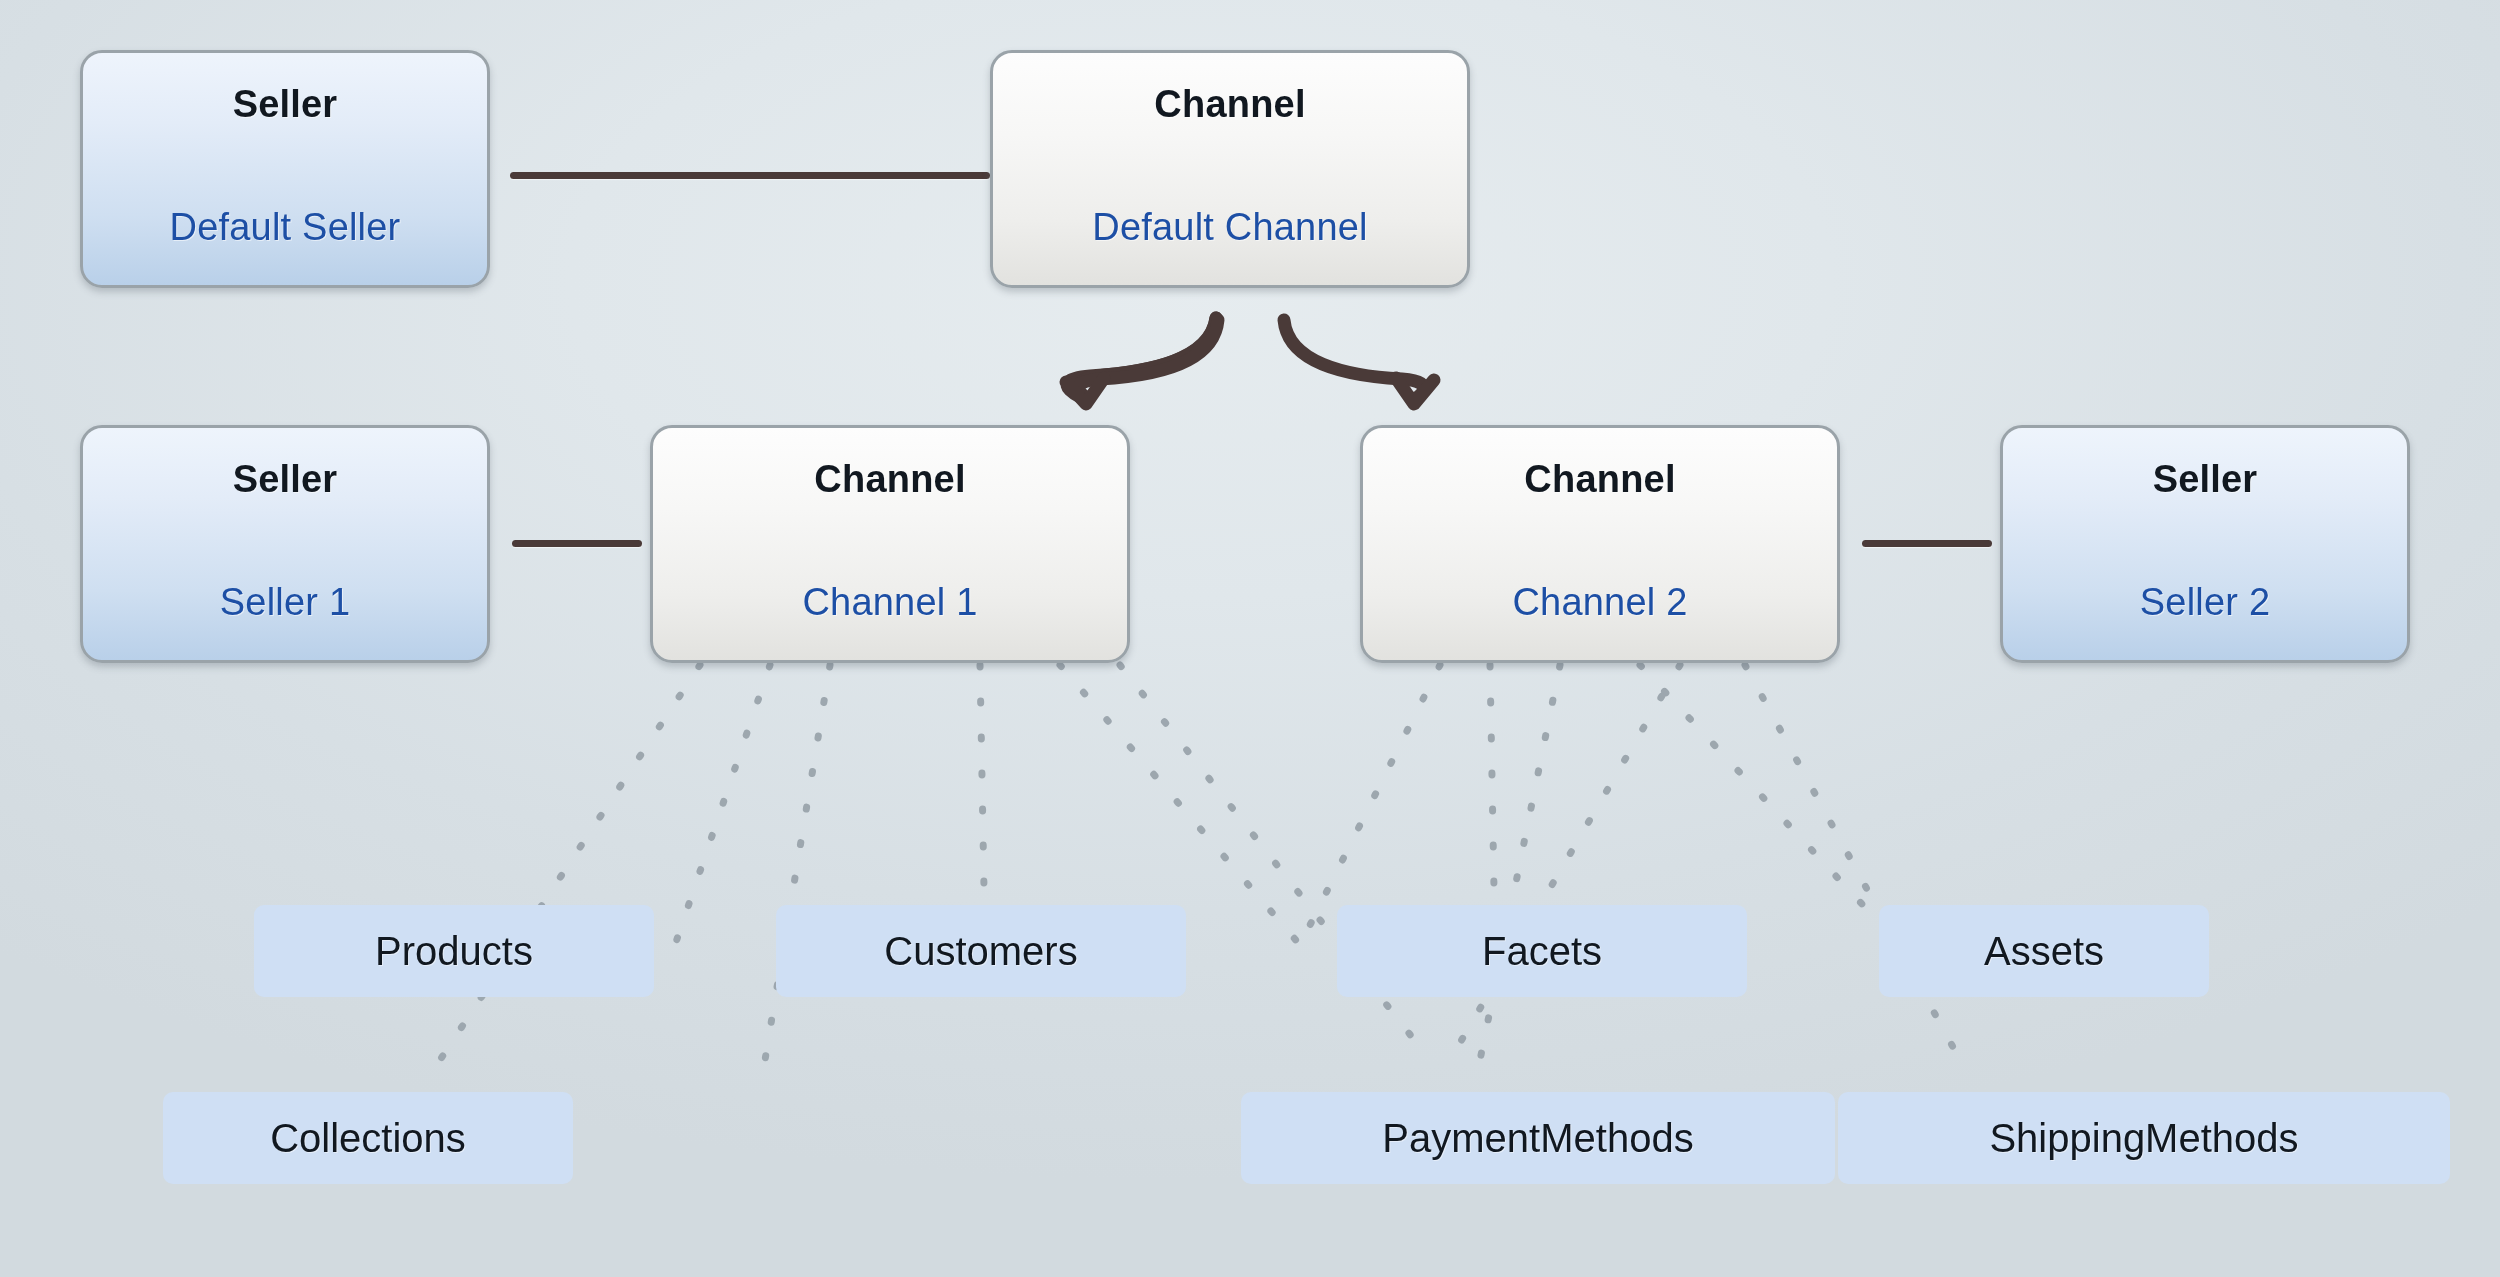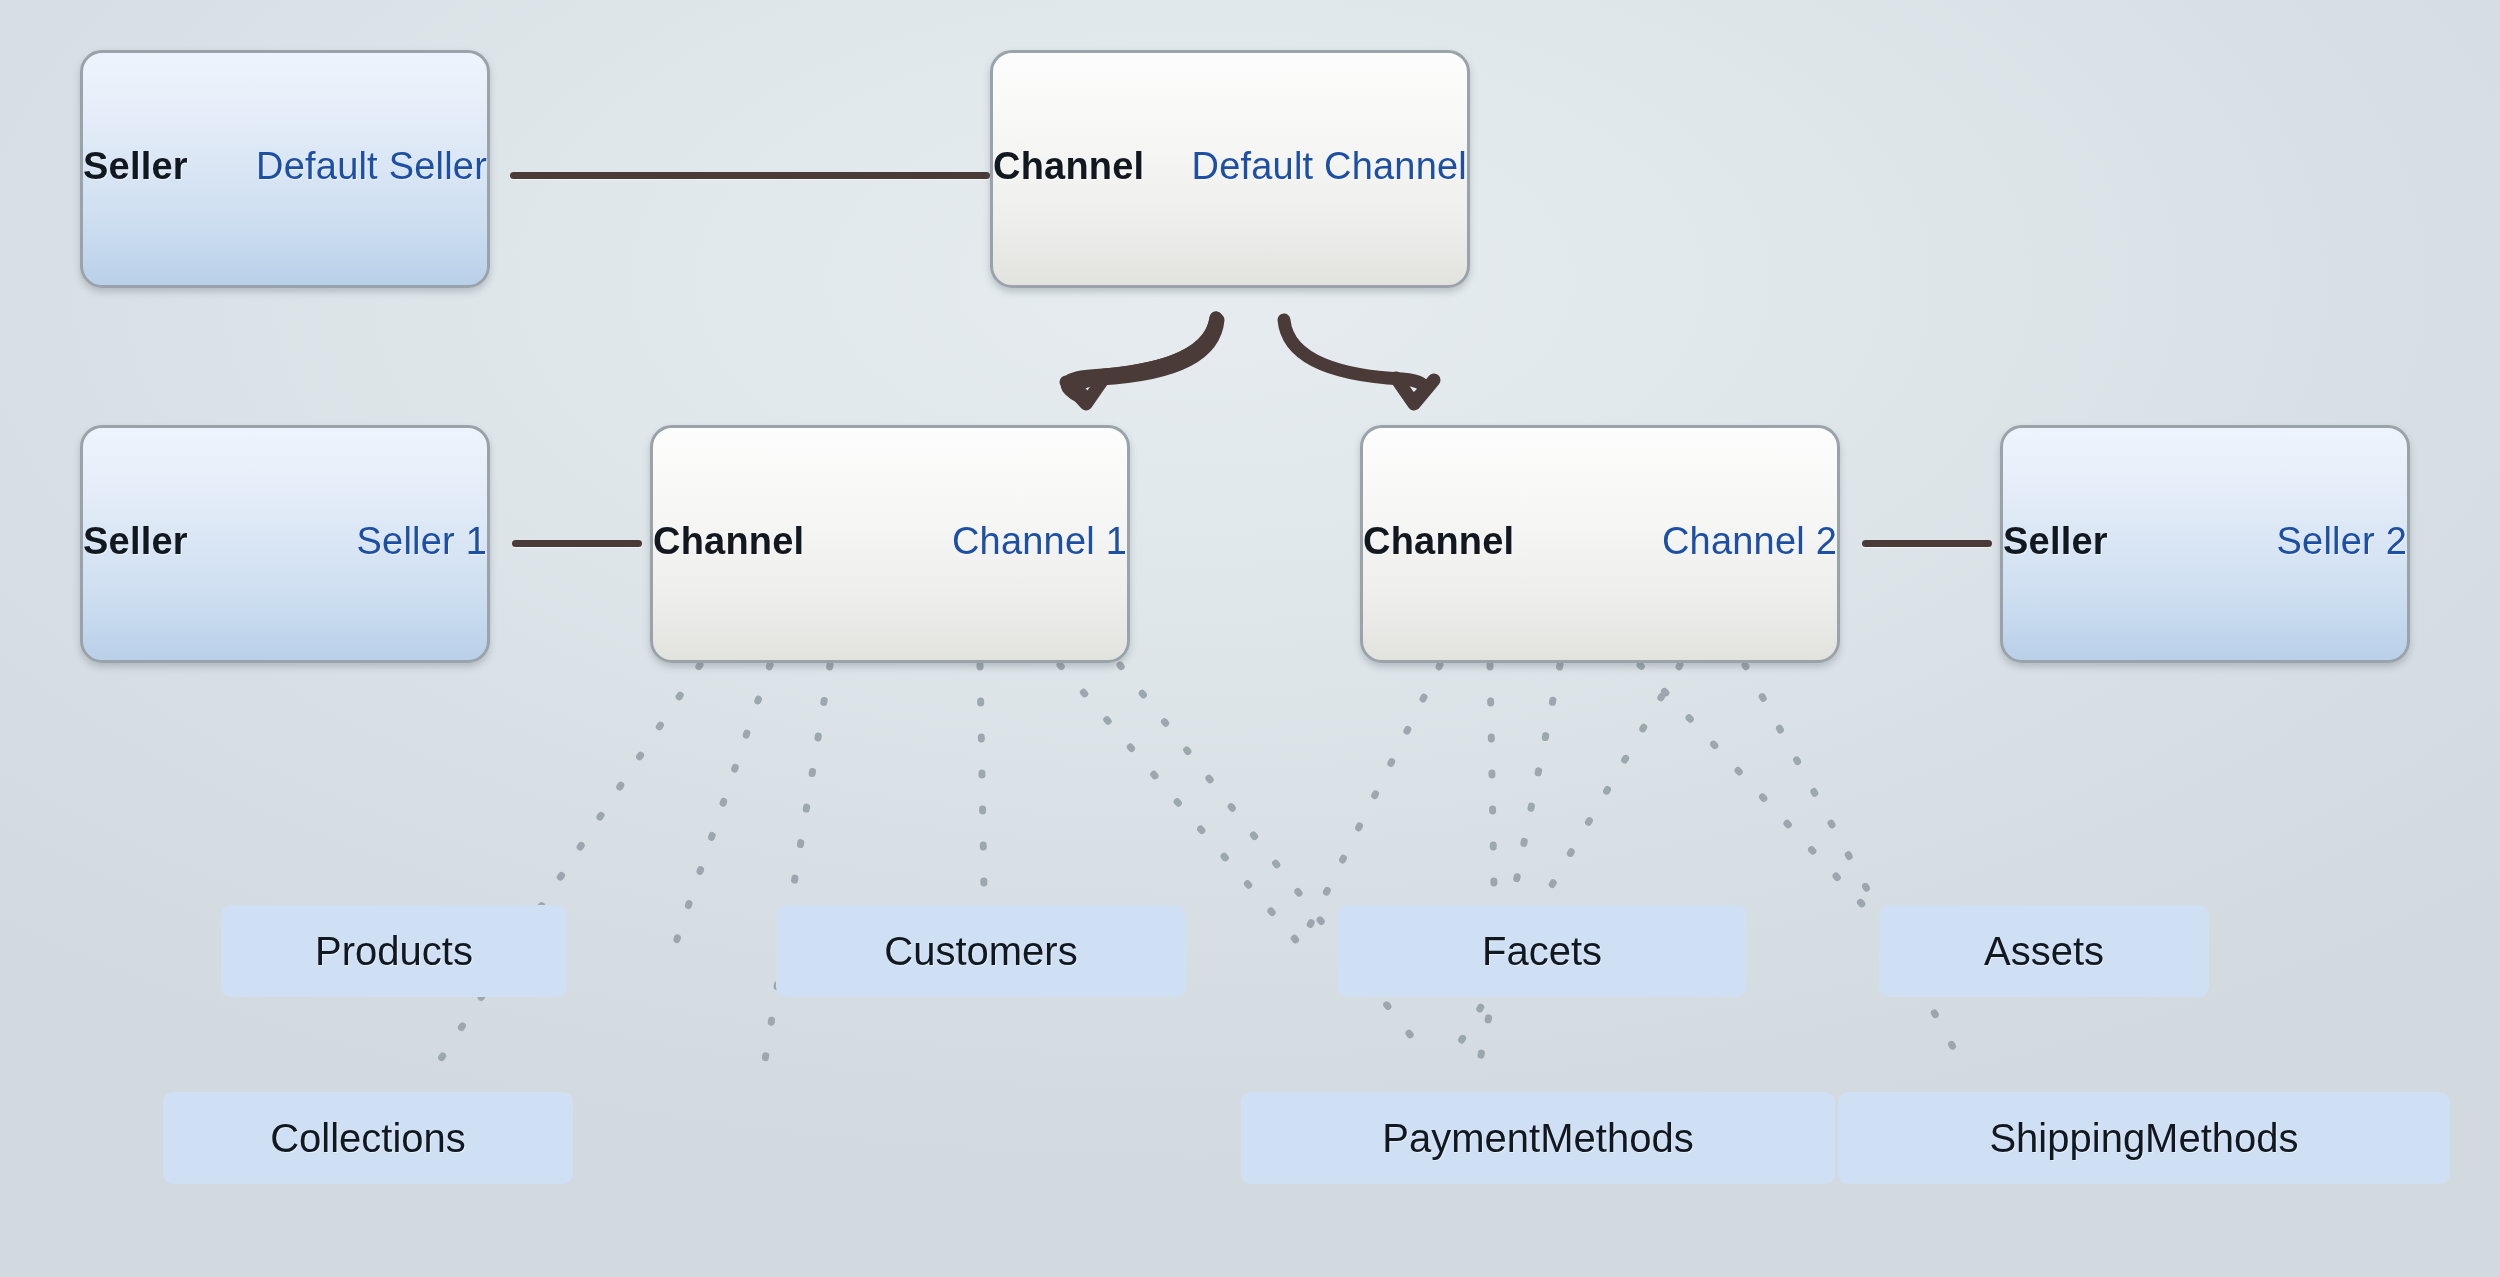--- a/index.html
+++ b/index.html
@@ -17,20 +17,21 @@
     font-family: "Liberation Sans", sans-serif;
   }
 
   
   .card {
     position: absolute;
     box-sizing: border-box;
     border: 3px solid #9aa3a9;
     border-radius: 22px;
     display: flex;
+    flex-direction: column;
     align-items: center;
     justify-content: space-between;
     box-shadow: 0 4px 7px rgba(90,100,110,0.30);
   }
   .card .type {
     font-size: 38px;
     font-weight: bold;
     color: #111820;
     letter-spacing: 0.2px;
     text-shadow: 1px 1px 0 rgba(255,255,255,0.55);
@@ -149,21 +150,21 @@
     <div class="name">Channel 2</div>
   </div>
 
   <div class="link" style="left:1862px; top:540px; width:130px;"></div>
 
   <div class="card seller" style="left:2000px; top:425px; width:410px; height:238px; padding:30px 0 36px 0;">
     <div class="type">Seller</div>
     <div class="name">Seller 2</div>
   </div>
 
-  <div class="pill" style="left:221px; top:905px; width:346px; height:92px;">
+  <div class="pill" style="left:254px; top:905px; width:400px; height:92px;">
     <span>Products</span>
   </div>
   <div class="pill" style="left:1337px; top:905px; width:410px; height:92px;">
     <span>Facets</span>
   </div>
   <div class="pill" style="left:776px; top:905px; width:410px; height:92px;">
     <span>Customers</span>
   </div>
   <div class="pill" style="left:1879px; top:905px; width:330px; height:92px;">
     <span>Assets</span>

